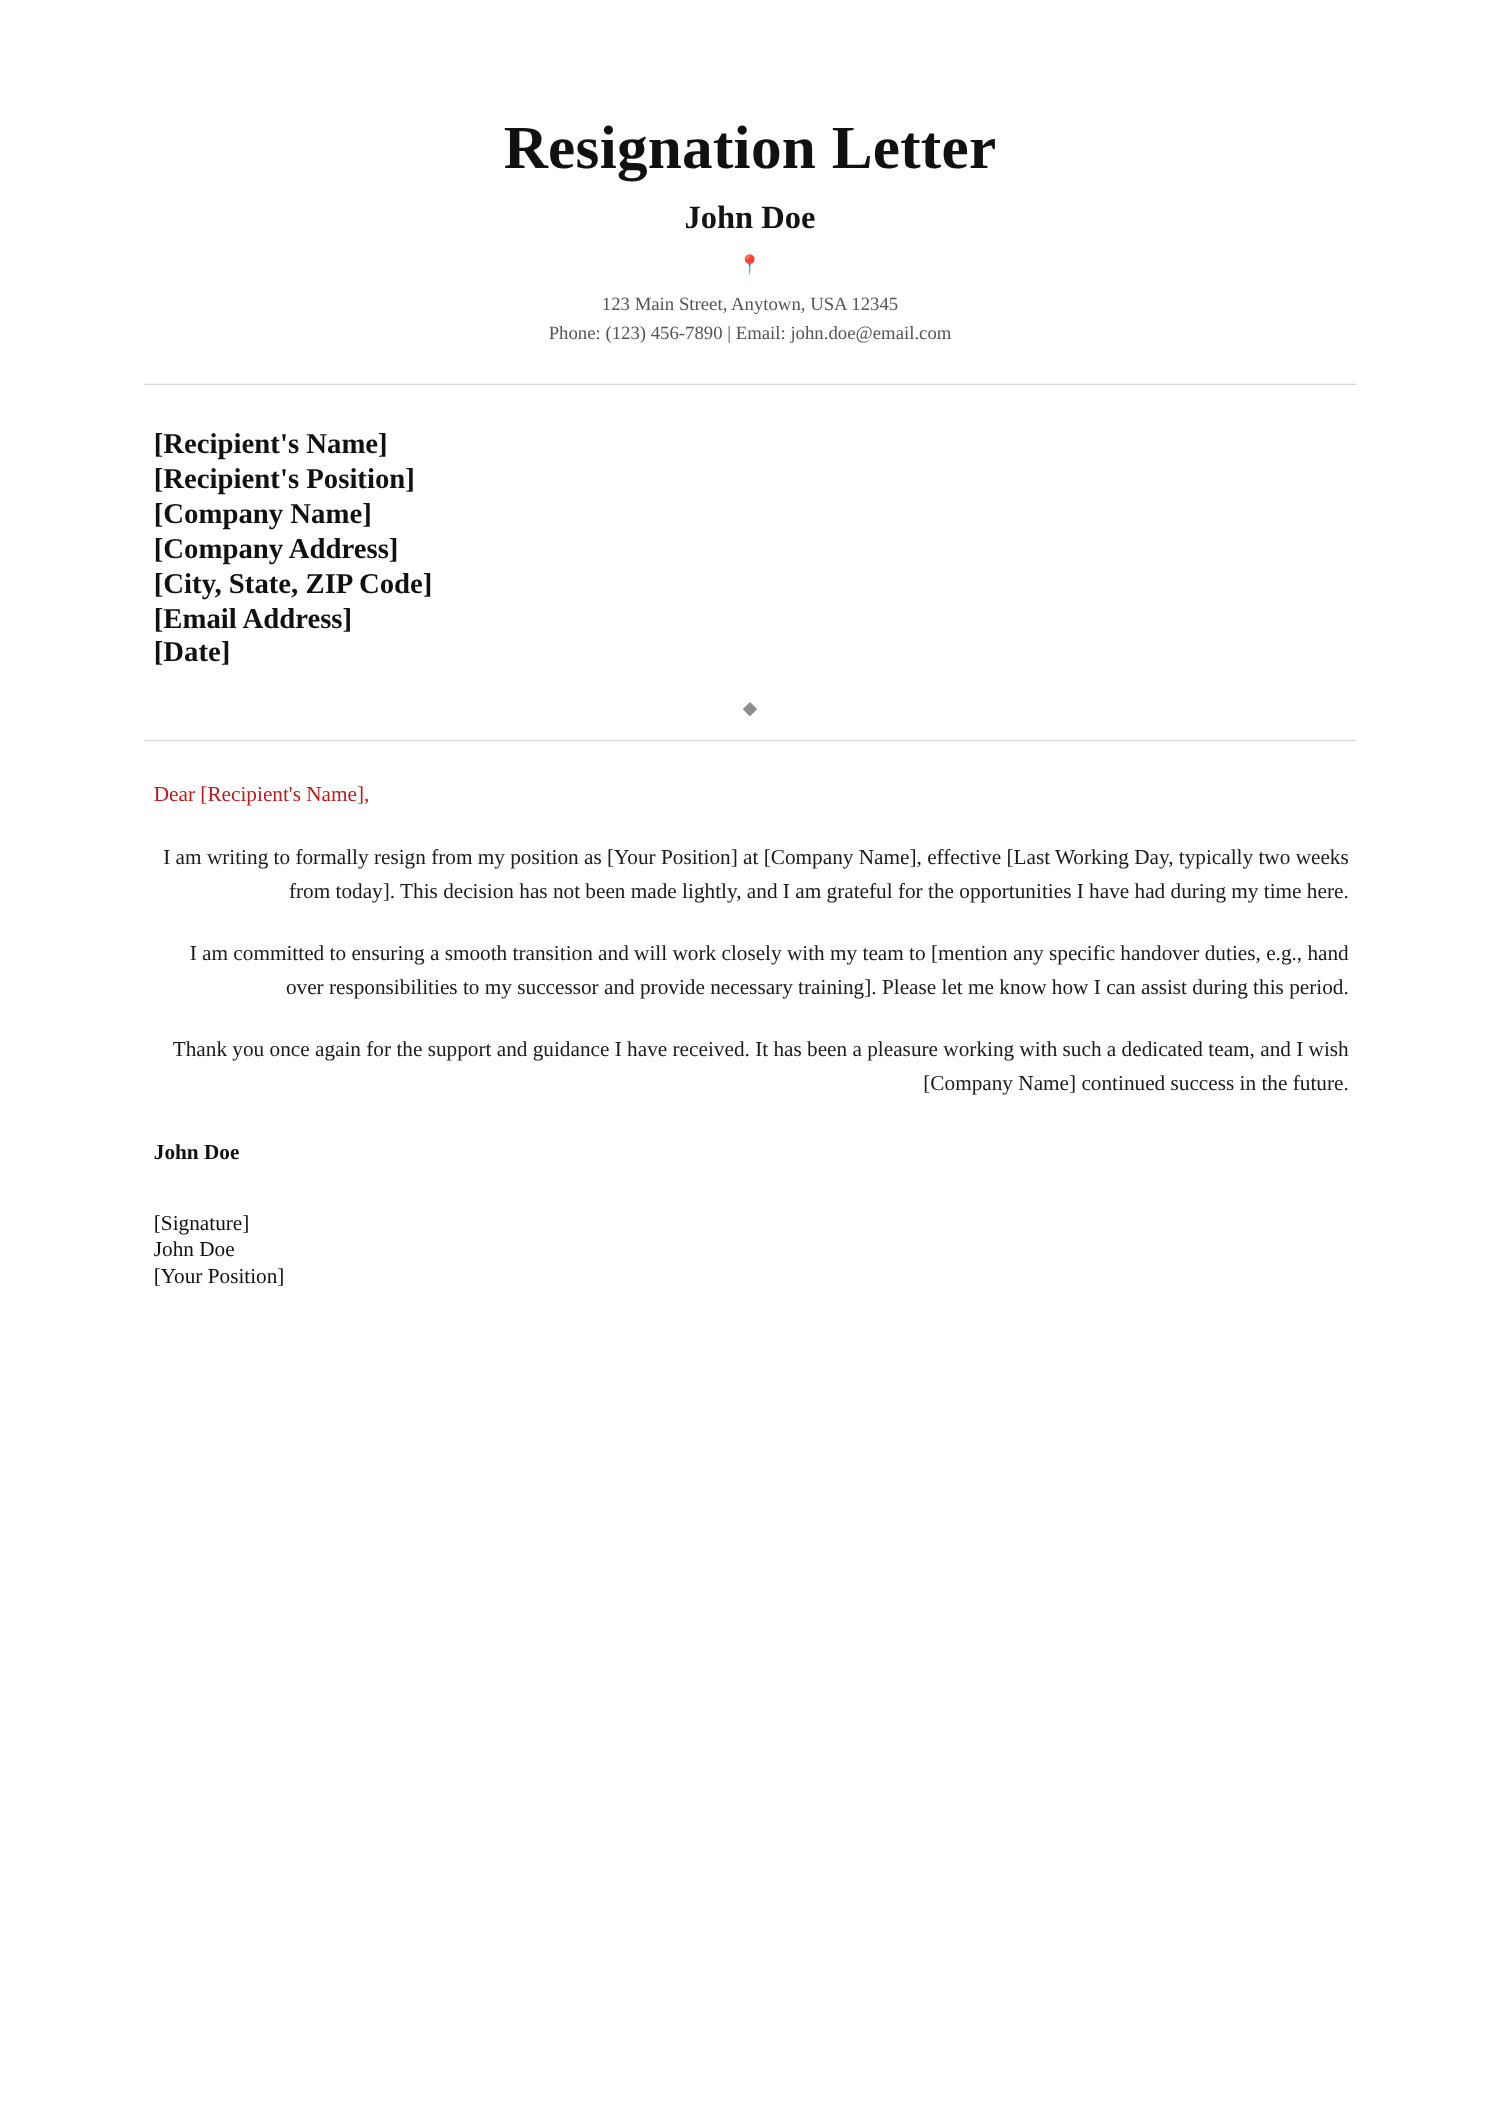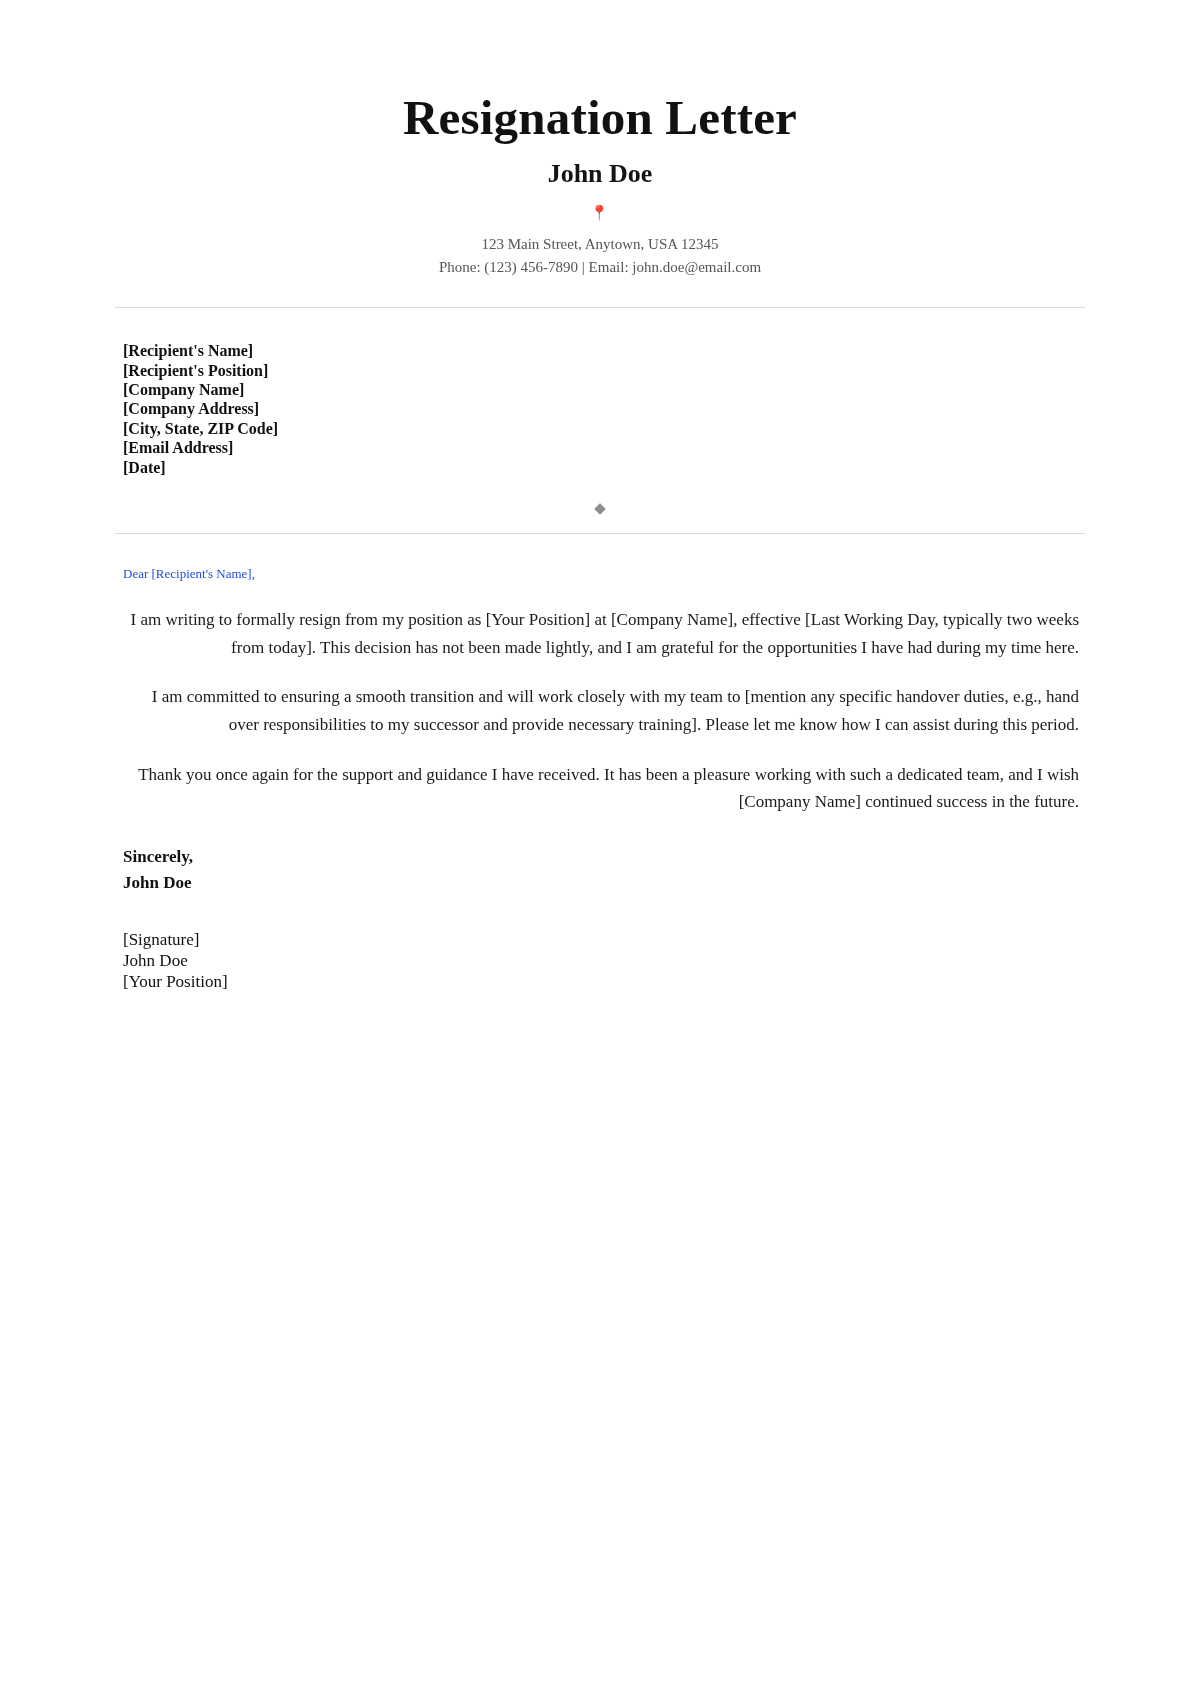--- a/index.html
+++ b/index.html
@@ -73,21 +73,21 @@
     height: 0;
   }
   .rule-top { margin-top: 28px; }
 
   
   .recipient-block {
     margin-top: 33px;
     padding-left: 8px;
   }
   .recipient-line {
-    font-size: 16px;
+    font-size: 23px;
     font-weight: bold;
     line-height: 1.21;
     color: #111111;
   }
 
   
   .ornament {
     text-align: center;
     margin: 18px 0 0 0;
     height: 26px;
@@ -100,24 +100,24 @@
   }
   .rule-mid { margin-top: 12px; }
 
   
   .body-block {
     margin-top: 30px;
     padding-left: 8px;
     padding-right: 6px;
   }
   .salutation {
-    font-size: 13px;
+    font-size: 17px;
     line-height: 1.5;
     margin: 0 0 23px 0;
-    color: #1d4ed8;
+    color: #b91c1c;
   }
   .para {
     font-size: 17px;
     line-height: 1.62;
     margin: 0 0 22px 0;
     color: #1a1a1a;
     text-align: right;
   }
 
   
@@ -179,21 +179,20 @@
     <hr class="rule rule-mid">
 
     <div class="body-block">
       <p class="salutation">Dear [Recipient's Name],</p>
       <p class="para">I am writing to formally resign from my position as [Your Position] at [Company Name], effective [Last Working Day, typically two weeks from today]. This decision has not been made lightly, and I am grateful for the opportunities I have had during my time here.</p>
       <p class="para">I am committed to ensuring a smooth transition and will work closely with my team to [mention any specific handover duties, e.g., hand over responsibilities to my successor and provide necessary training]. Please let me know how I can assist during this period.</p>
       <p class="para">Thank you once again for the support and guidance I have received. It has been a pleasure working with such a dedicated team, and I wish [Company Name] continued success in the future.</p>
     </div>
 
     <div class="closing-block">
-      <div class="closing-line">Sincerely,</div>
       <div class="closing-line">John Doe</div>
     </div>
 
     <div class="signature-block">
       <div class="signature-line">[Signature]</div>
       <div class="signature-line">John Doe</div>
       <div class="signature-line">[Your Position]</div>
     </div>
 
   </div>

